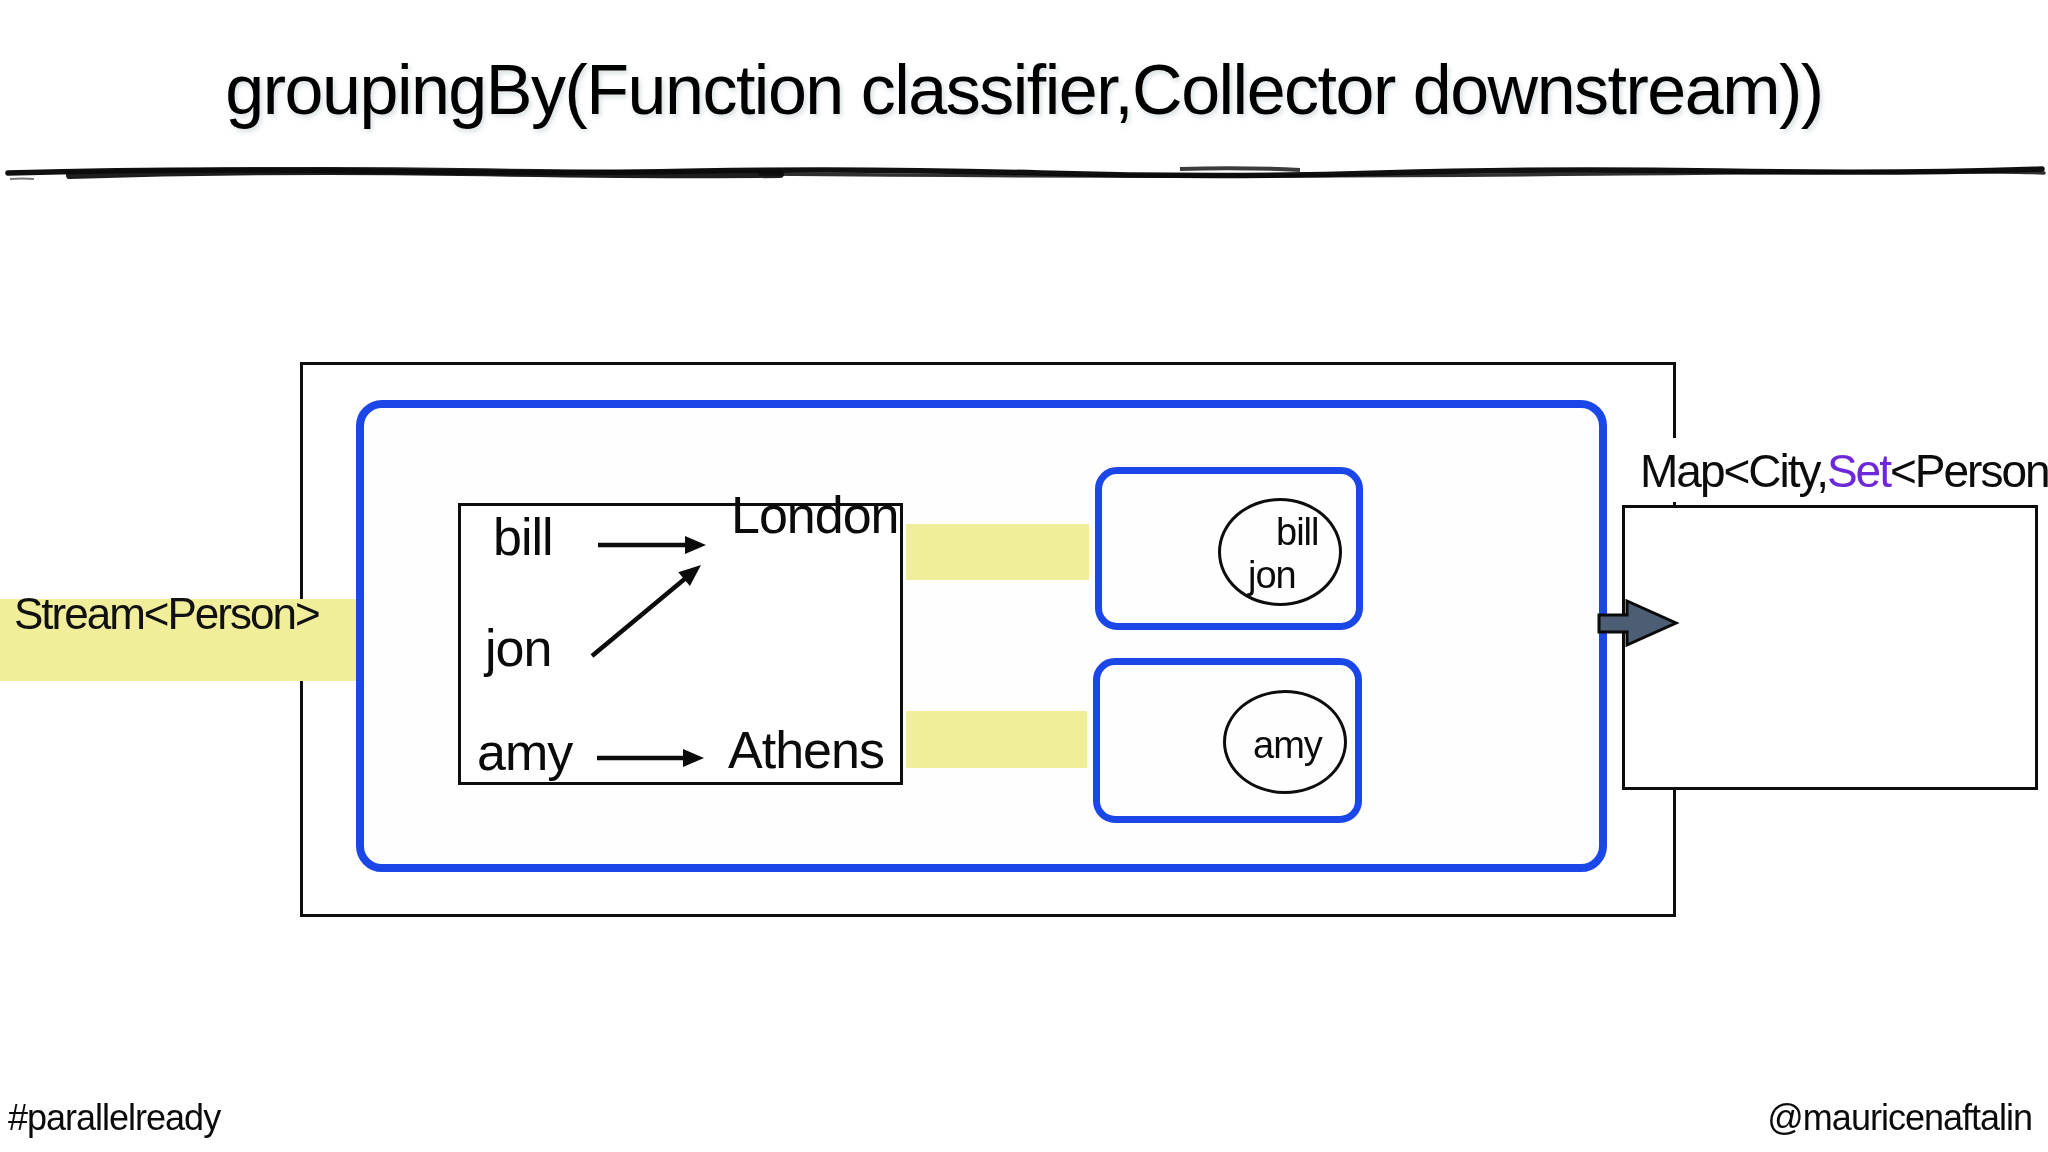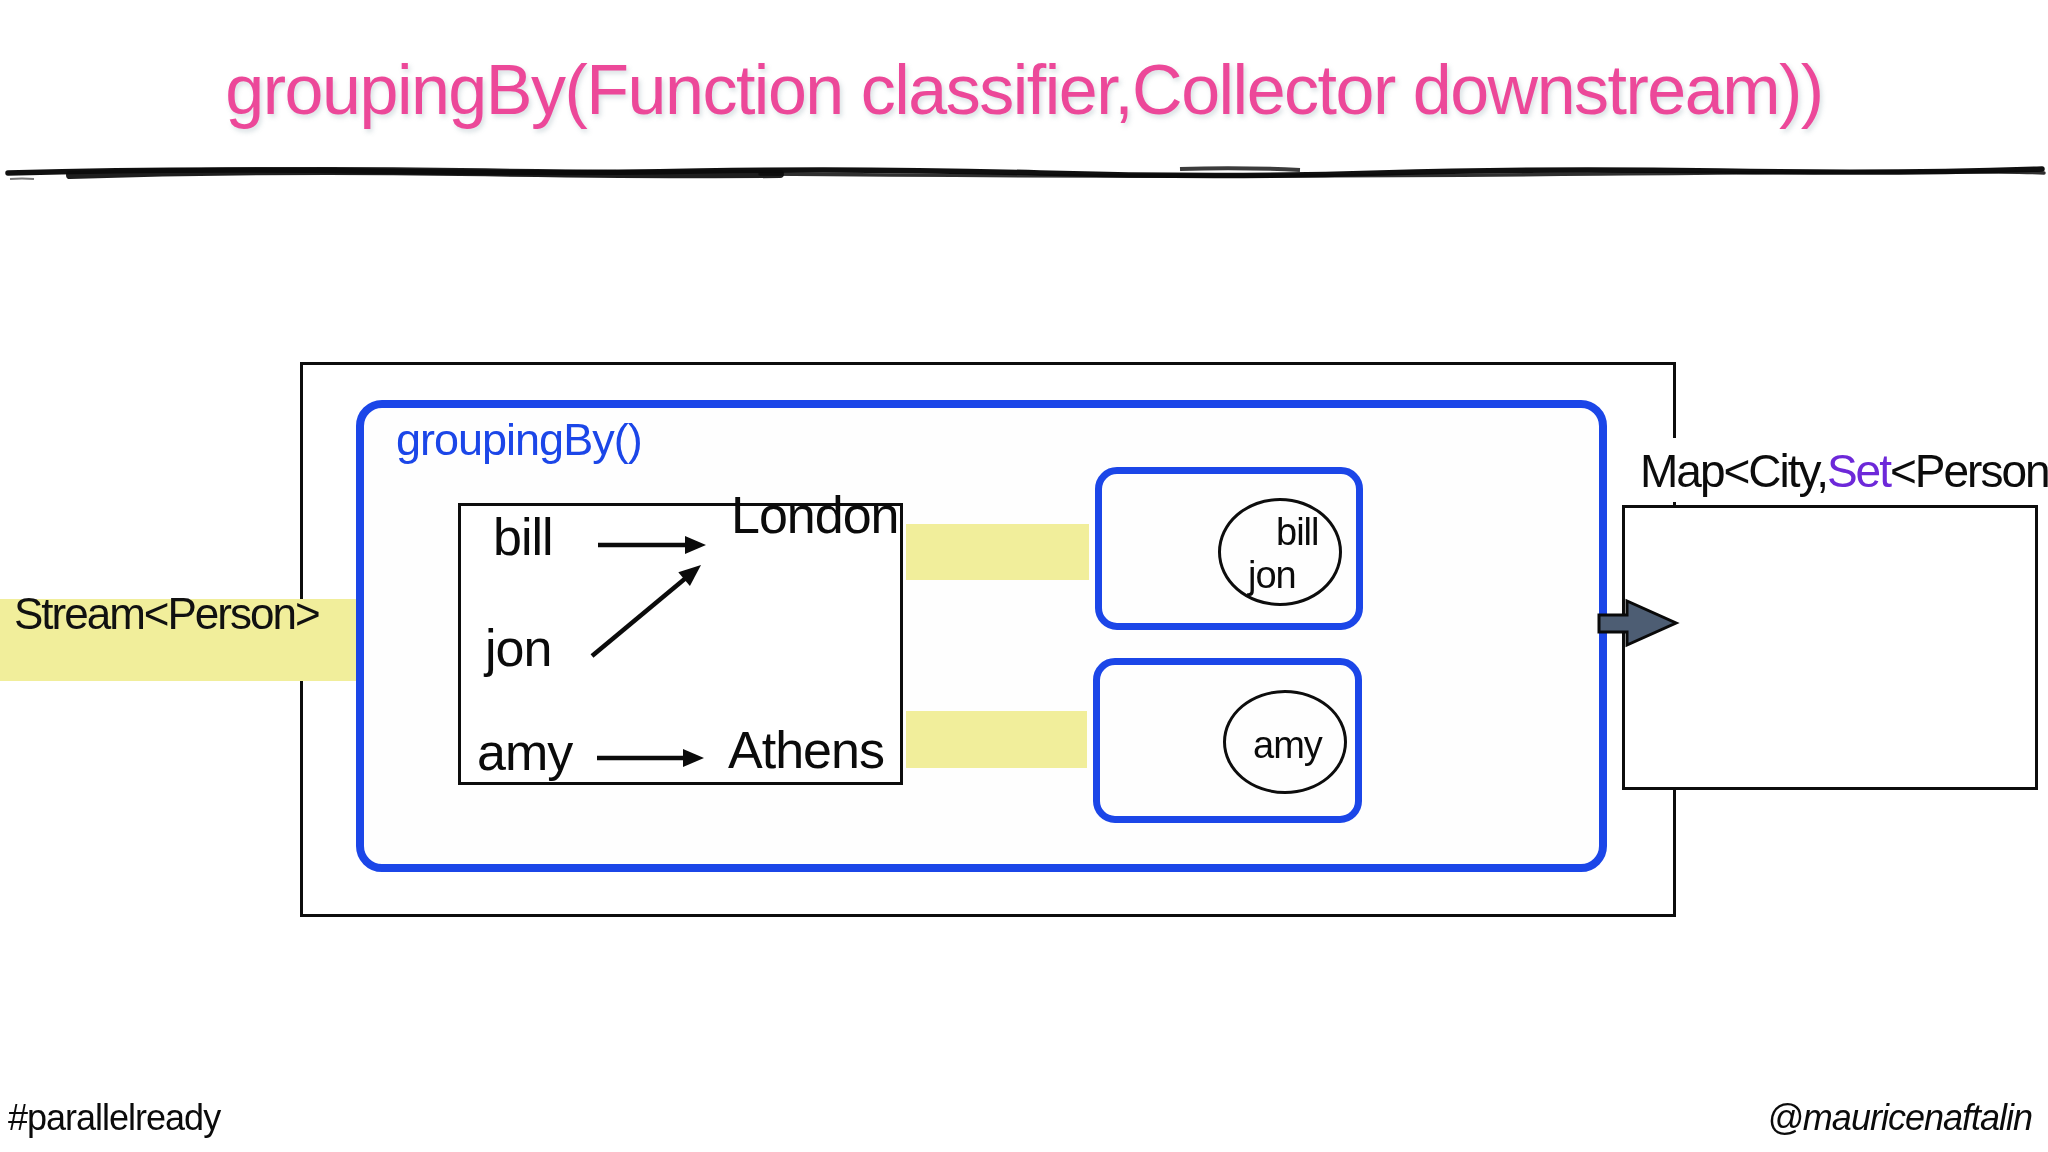--- a/index.html
+++ b/index.html
@@ -4,21 +4,21 @@
 <style>
   html,body{margin:0;padding:0;background:#ffffff;}
   #canvas{
     position:relative;width:2048px;height:1152px;overflow:hidden;
     background:#ffffff;font-family:"Liberation Sans",sans-serif;color:#111;
   }
   .abs{position:absolute;}
   
   #slide-title{
     left:0;right:0;top:50px;text-align:center;
-    font-size:70px;letter-spacing:-1.5px;color:#ec4899;white-space:nowrap;
+    font-size:70px;letter-spacing:-1.5px;color:#000000;white-space:nowrap;
     text-shadow:2px 3px 5px rgba(110,140,150,0.28);
   }
   
   #outer-box{
     left:300px;top:362px;width:1376px;height:555px;
     border:3px solid #0d0d0d;background:#ffffff;box-sizing:border-box;
   }
   
   .band{background:#f1ee9b;}
   #band-input{left:0;top:599px;width:357px;height:82px;}
@@ -65,21 +65,21 @@
   }
   #map-label{
     left:1632px;top:438px;background:#ffffff;padding:10px 6px 8px 8px;
     font-size:46px;letter-spacing:-2px;line-height:1;white-space:nowrap;color:#0c0c0c;
   }
   #map-label .hl{color:#6d28d9;}
   
   #stream-label{left:14px;top:552px;font-size:44px;letter-spacing:-2px;line-height:1;white-space:nowrap;margin-top:40px;}
   .footer{top:1100px;font-size:36px;letter-spacing:-1px;line-height:1;white-space:nowrap;color:#0b0b0b;text-align:right;}
   #footer-left{left:8px;}
-  #footer-right{right:16px;font-style:italic;}
+  #footer-right{right:16px;}
   svg.overlay{position:absolute;left:0;top:0;pointer-events:none;}
 </style>
 </head>
 <body>
 
 <div id="canvas">
 
   <div id="slide-title" class="abs">groupingBy(Function classifier,Collector downstream))</div>
 
   <svg class="overlay" width="2048" height="40" viewBox="0 0 2048 40" style="top:155px">
@@ -90,21 +90,20 @@
     <path d="M1180 14 q 60 -2 120 1" fill="none" stroke="#0b0b0b" stroke-width="4" opacity="0.8"></path>
   </svg>
 
   <div id="outer-box" class="abs"></div>
 
   <div id="band-input" class="abs band"></div>
 
   <div id="stream-label" class="abs">Stream&lt;Person&gt;</div>
 
   <div id="groupingby-box" class="abs"></div>
-  <div id="groupingby-label" class="abs">groupingBy()</div>
 
   <div id="classifier-box" class="abs"></div>
   <div id="person-bill" class="abs tbl-text">bill</div>
   <div id="person-jon" class="abs tbl-text">jon</div>
   <div id="person-amy" class="abs tbl-text">amy</div>
   <div id="city-london" class="abs tbl-text">London</div>
   <div id="city-athens" class="abs tbl-text">Athens</div>
 
   <div id="band-london" class="abs band"></div>
   <div id="band-athens" class="abs band"></div>

